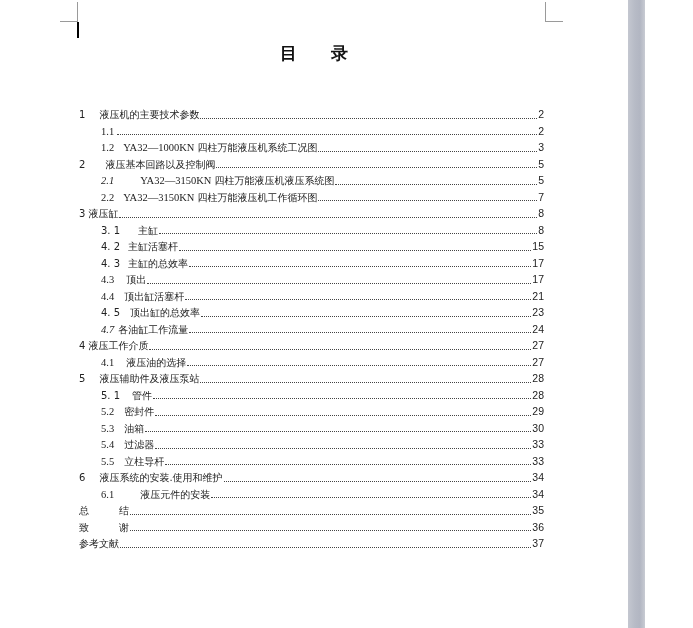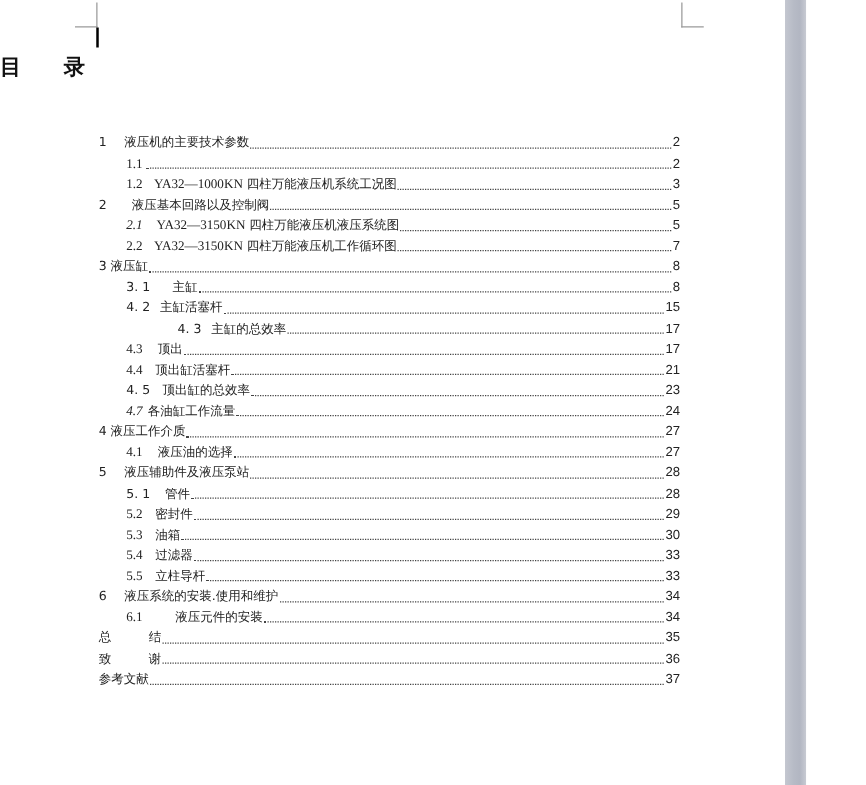--- a/index.html
+++ b/index.html
@@ -8,21 +8,21 @@
     background: #ffffff; position: relative;
     font-family: "DejaVu Serif", "Liberation Serif", serif;
   }
   .page {
     position: absolute; left: 0; top: 0; width: 628px; height: 628px;
     background: #ffffff;
   }
   .crop-mark { position: absolute; background: #9a9a9a; }
   .cursor { position: absolute; left: 77px; top: 22px; width: 2px; height: 16px; background: #000; }
   .title {
-    position: absolute; top: 42px; left: 0; width: 628px; text-align: left;
+    position: absolute; top: 42px; left: 0; width: 628px; text-align: center;
     font-size: 17px; font-weight: bold; color: #111; letter-spacing: 0;
     font-family: "DejaVu Sans", sans-serif;
   }
   .title span { display: inline-block; }
   .title .gap { width: 34px; }
   .toc {
     position: absolute; left: 79px; top: 106px; width: 465px;
   }
   .toc-row {
     display: flex; align-items: baseline; height: 16.5px; line-height: 16.5px;
@@ -78,21 +78,21 @@
         <span class="leader"></span>
         <span class="page-num">3</span>
       </div>
       <div class="toc-row lvl1">
         <span class="num" style="margin-right: 20px;">2</span>
         <span class="text"><span>液压基本回路以及控制阀</span></span>
         <span class="leader"></span>
         <span class="page-num">5</span>
       </div>
       <div class="toc-row lvl2">
-        <span class="num ser" style="margin-right: 11px; font-style: italic;">2.1</span>
+        <span class="num ser" style="margin-right: 26px; font-style: italic;">2.1</span>
         <span class="text"><span class="ser">YA32—3150KN</span><span> 四柱万能液压机液压系统图</span></span>
         <span class="leader"></span>
         <span class="page-num">5</span>
       </div>
       <div class="toc-row lvl2">
         <span class="num ser" style="margin-right: 9px;">2.2</span>
         <span class="text"><span class="ser">YA32—3150KN</span><span> 四柱万能液压机工作循环图</span></span>
         <span class="leader"></span>
         <span class="page-num">7</span>
       </div>
@@ -108,21 +108,21 @@
         <span class="leader"></span>
         <span class="page-num">8</span>
       </div>
       <div class="toc-row lvl2">
         <span class="num" style="margin-right: 8px;">4. 2</span>
         <span class="text"><span>主缸活塞杆</span></span>
         <span class="leader"></span>
         <span class="page-num">15</span>
       </div>
       <div class="toc-row lvl2">
-        <span class="num" style="margin-right: 8px; margin-left: 41px;">4. 3</span>
+        <span class="num" style="margin-right: 8px;">4. 3</span>
         <span class="text"><span>主缸的总效率</span></span>
         <span class="leader"></span>
         <span class="page-num">17</span>
       </div>
       <div class="toc-row lvl2">
         <span class="num ser" style="margin-right: 12px;">4.3</span>
         <span class="text"><span>顶出</span></span>
         <span class="leader"></span>
         <span class="page-num">17</span>
       </div>

